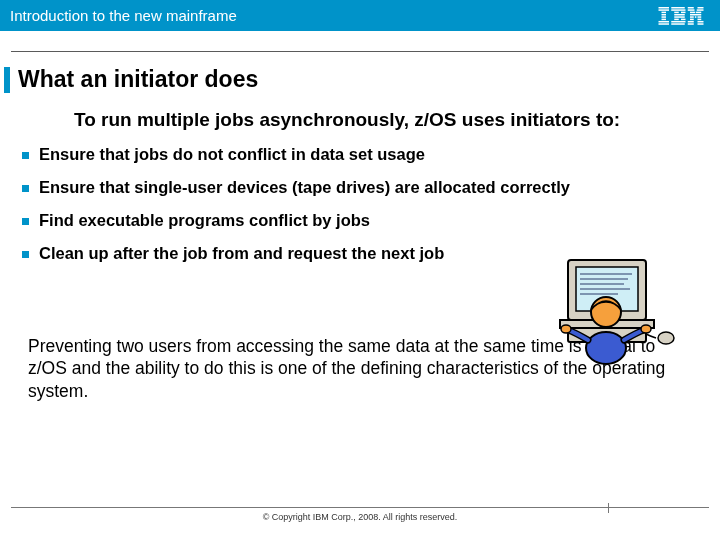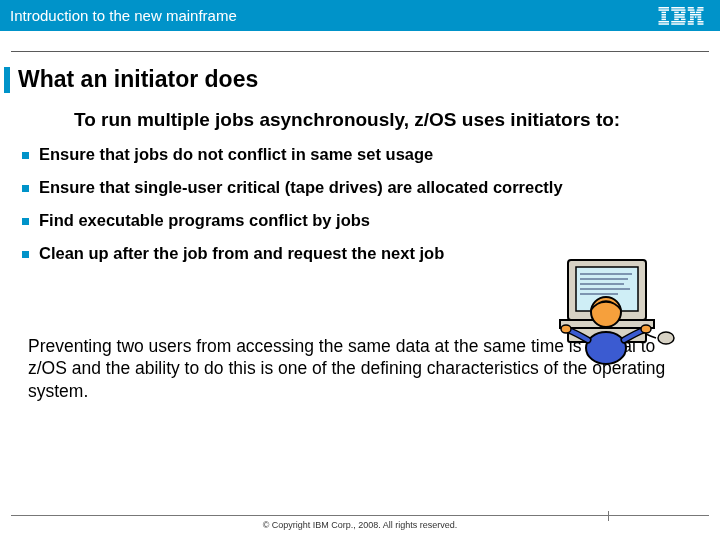--- a/index.html
+++ b/index.html
@@ -10,21 +10,21 @@
   .ibm-logo svg { height: 18px; }
   .divider { width: 698px; height: 1px; background: #5a5a5a; margin: 20px auto 14px; }
   .title-row { display: flex; align-items: center; padding-left: 4px; }
   .title-accent { width: 6px; height: 26px; background: #0093c9; margin-right: 8px; }
   .slide-title { font-size: 23px; font-weight: bold; color: #000; }
   .subtitle { font-size: 19px; font-weight: bold; margin: 16px 0 14px 74px; }
   .bullets { list-style: none; padding: 0 22px 0 22px; }
   .bullets li { font-size: 16.5px; font-weight: bold; margin-bottom: 14px; display: flex; align-items: flex-start; }
   .bullet-dot { width: 7px; height: 7px; background: #0093c9; margin-top: 7px; margin-right: 10px; flex-shrink: 0; }
   .callout { font-family: "Comic Sans MS", cursive, sans-serif; font-size: 17.5px; line-height: 1.28; padding: 0 28px; margin-top: 72px; }
-  .footer { position: absolute; bottom: 10px; width: 100%; text-align: center; font-size: 9px; color: #333; }
+  .footer { position: absolute; bottom: 18px; width: 100%; text-align: center; font-size: 9px; color: #333; }
   .footer-line { width: 698px; height: 0; margin: 0 auto 4px; border-top: 1px solid #777; position: relative; }
   .footer-tick { position: absolute; right: 100px; top: -5px; width: 1px; height: 10px; background: #777; }
   .clipart { position: absolute; right: 42px; top: 252px; width: 140px; height: 120px; }
 </style>
 </head>
 <body>
 
 <div class="header-bar">
   <span class="header-title">Introduction to the new mainframe</span>
   <span class="ibm-logo">
@@ -74,25 +74,25 @@
 <div class="title-row">
   <div class="title-accent"></div>
   <h1 class="slide-title">What an initiator does</h1>
 </div>
 
 <p class="subtitle">To run multiple jobs asynchronously, z/OS  uses initiators to:</p>
 
 <ul class="bullets">
   <li>
       <span class="bullet-dot"></span>
-      <span>Ensure that jobs do not conflict in same set usage</span>
+      <span>Ensure that jobs do not conflict in data set usage</span>
     </li>
   <li>
       <span class="bullet-dot"></span>
-      <span>Ensure that single-user critical (tape drives) are allocated correctly</span>
+      <span>Ensure that single-user devices (tape drives) are allocated correctly</span>
     </li>
   <li>
       <span class="bullet-dot"></span>
       <span>Find executable programs conflict by jobs</span>
     </li>
   <li>
       <span class="bullet-dot"></span>
       <span>Clean up after the job from and request the next job</span>
     </li>
 </ul>

